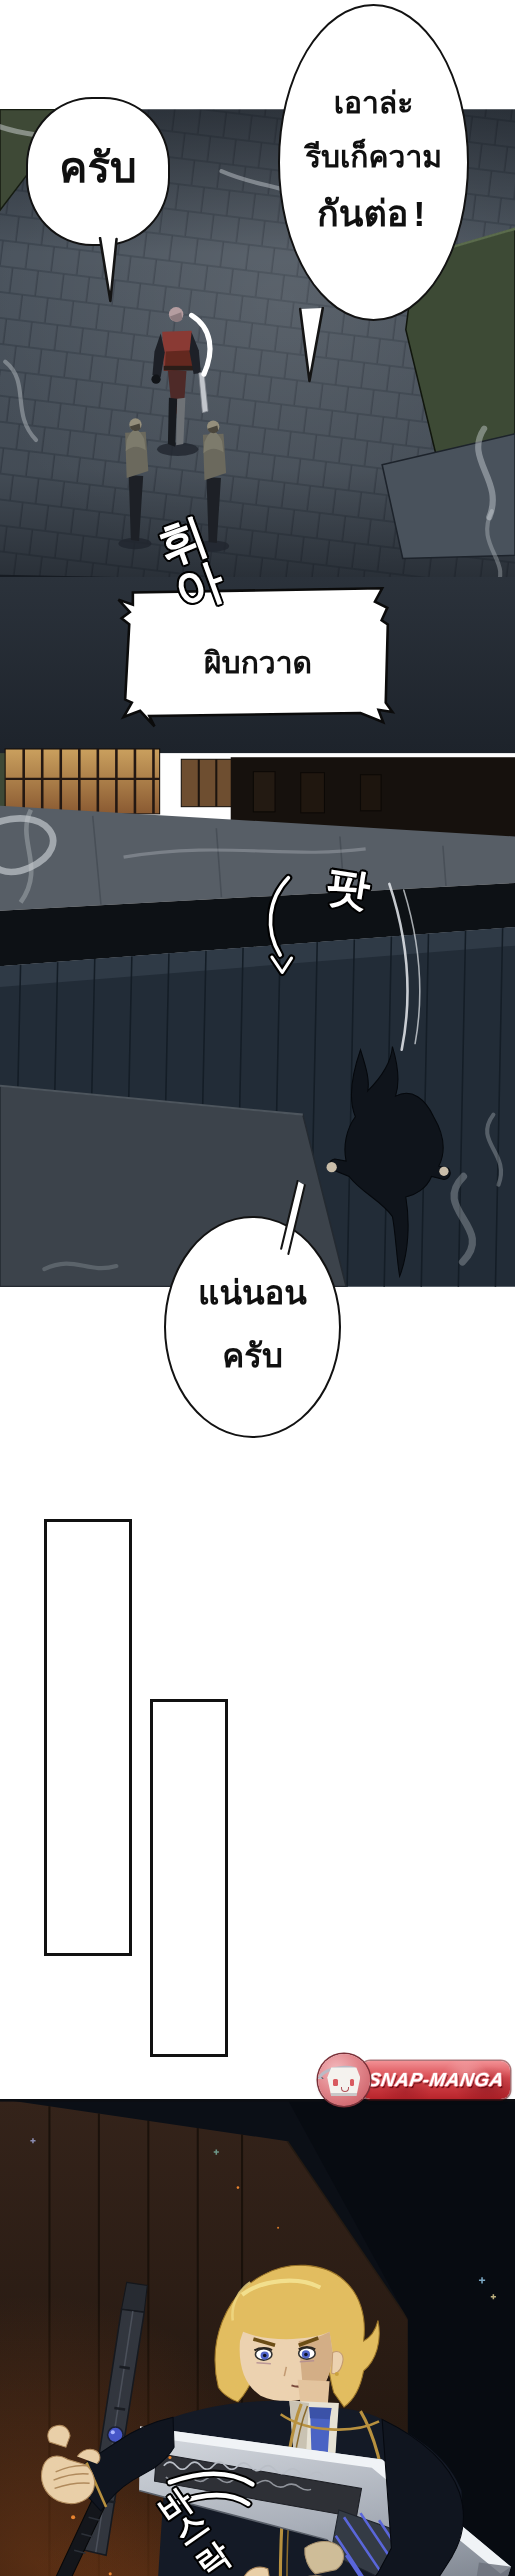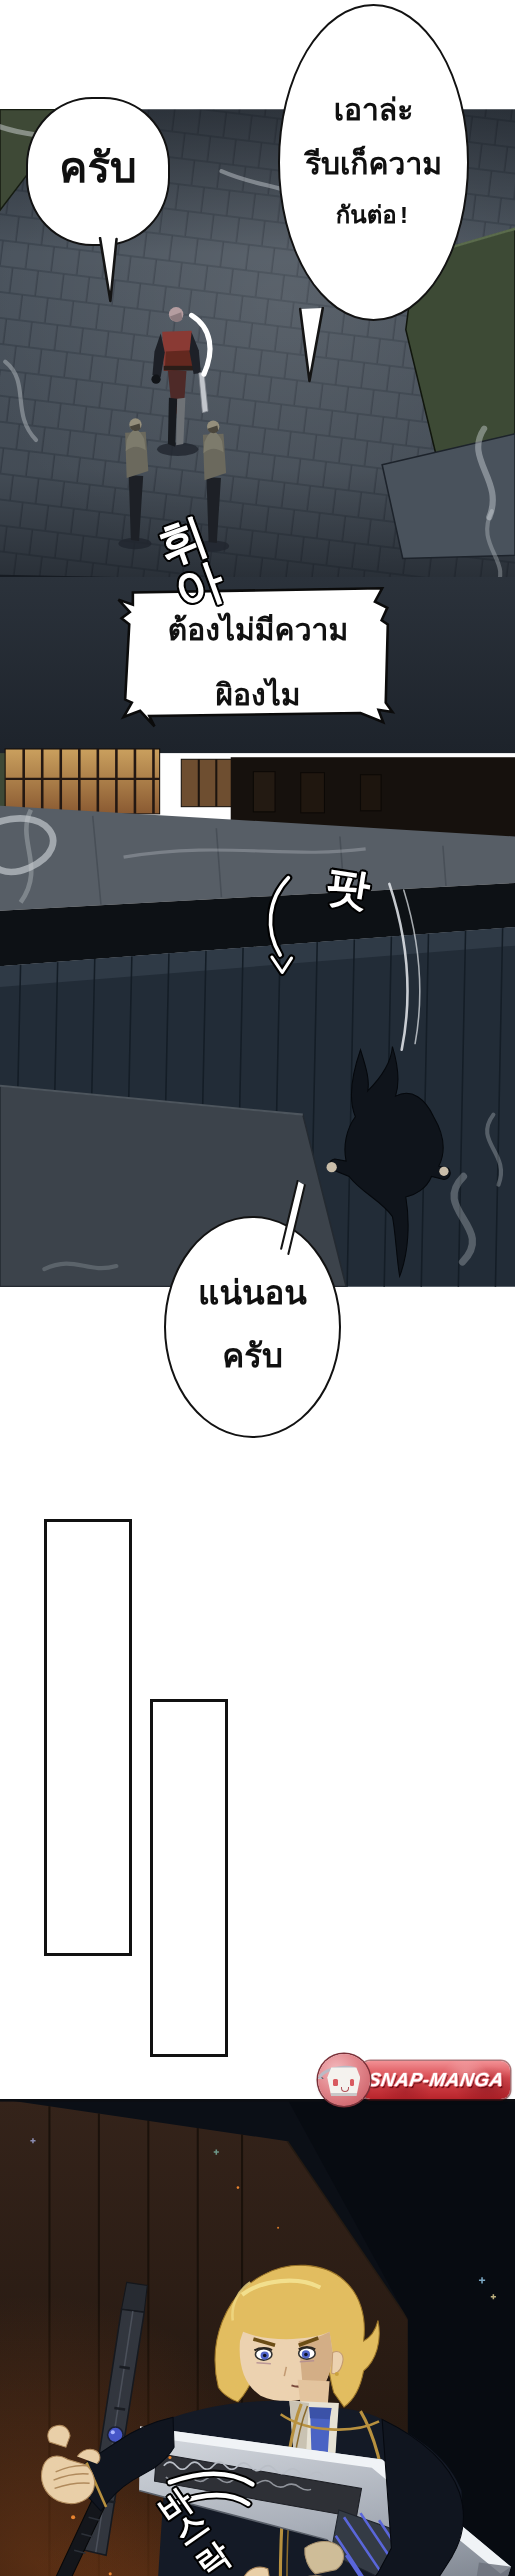--- a/index.html
+++ b/index.html
@@ -208,30 +208,29 @@
     <div class="ln" style="font-size:42px;">ครับ</div>
   </div>
   <svg class="tail" style="left:98px;top:237px;" width="20.6" height="67" viewBox="0 0 40 130">
     <polygon points="4,2 36,4 24,124" fill="#fff"></polygon>
     <path d="M4,2 L24,124 M36,4 L24,124" stroke="#141414" stroke-width="5" fill="none" stroke-linecap="round"></path>
   </svg>
 
   <div class="bubble" style="left:278px;top:4.1px;width:191px;height:317px;border-radius:50%;gap:19.6px;">
     <div class="ln" style="font-size:30px;">เอาล่ะ</div>
     <div class="ln" style="font-size:30px;">รีบเก็ความ</div>
-    <div class="ln" style="font-size:24px;">กันต่อ!</div>
+    <div class="ln" style="font-size:36px;">กันต่อ!</div>
   </div>
   <svg class="tail" style="left:297px;top:307px;" width="29" height="77" viewBox="0 0 56 150">
     <polygon points="6,4 50,2 24,144" fill="#fff"></polygon>
     <path d="M6,4 L24,144 M50,2 L24,144" stroke="#141414" stroke-width="5" fill="none" stroke-linecap="round"></path>
   </svg>
 
   <div class="caption-text" style="left:137px;top:608px;width:242px;height:108px;">
-    <div style="font-size:30px;">ต้องไม่มีความ</div>
-    <div style="font-size:30px;">ผิองไม</div>
+    <div style="font-size:30px;">ผิบกวาด</div>
   </div>
 
   <div class="sfx vert" style="left:148px;top:485px;font-size:48px;transform:rotate(-20deg);">휘아</div>
   <div class="sfx" style="left:326px;top:859px;font-size:44px;transform:rotate(9deg);">팟</div>
 
   <svg class="tail" style="left:280px;top:1180px;" width="27" height="76" viewBox="0 0 52 148">
     <polygon points="34,2 48,10 16,144 2,134" fill="#fff"></polygon>
     <path d="M34,2 L2,134 M48,10 L16,144" stroke="#141414" stroke-width="4" fill="none" stroke-linecap="round"></path>
   </svg>
   <div class="bubble" style="left:164px;top:1216px;width:177px;height:222px;border-radius:50%;gap:25px;border-width:2.1px;">

